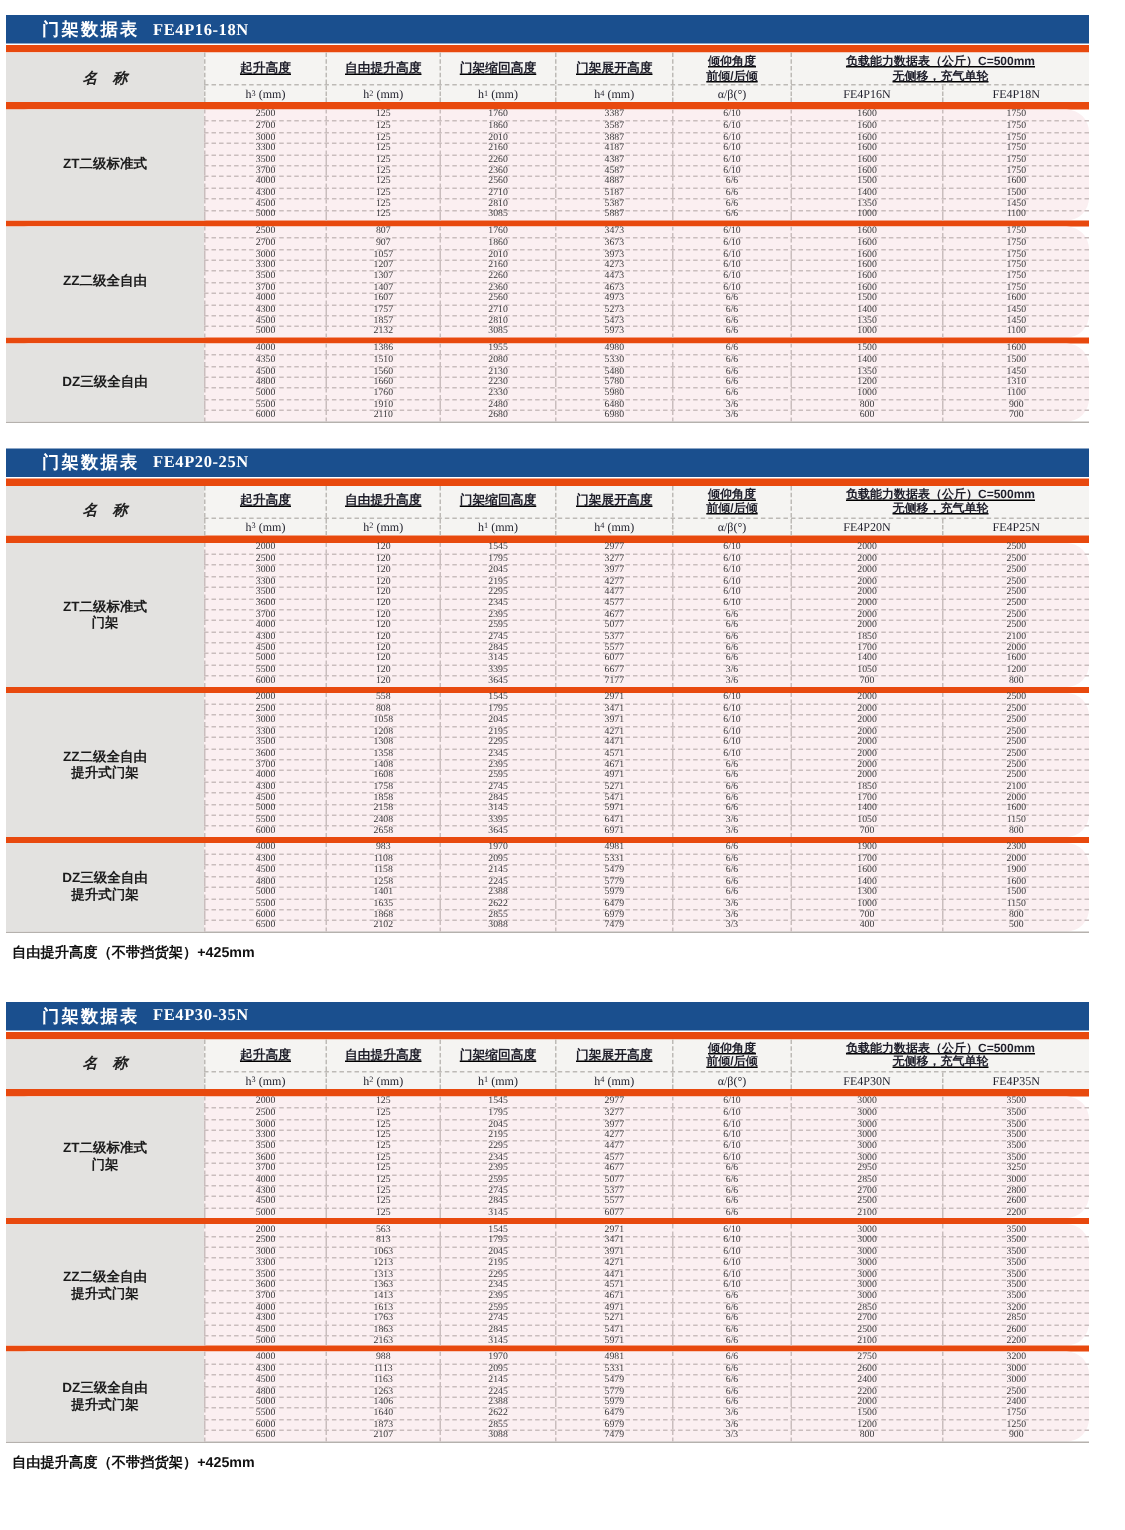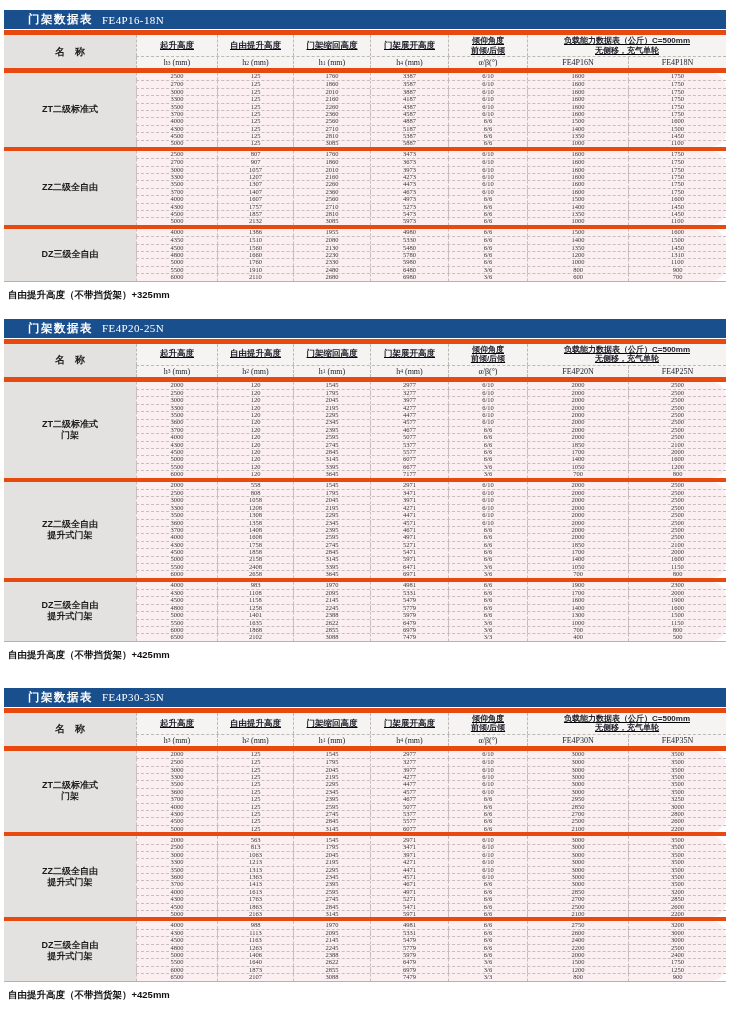--- a/index.html
+++ b/index.html
@@ -13,26 +13,26 @@
     --txt:#38383a;
   }
   *{box-sizing:border-box;margin:0;padding:0;}
   html,body{background:#fff;}
   body{width:750px;height:1020px;padding-top:10px;font-family:"Liberation Sans",sans-serif;overflow:hidden;}
   .block+.block{margin-top:17px;}
   .block:nth-of-type(3){margin-top:26px;}
   .sheet{width:722px;margin-left:4px;}
   .titlebar{height:19px;background:var(--blue);color:#fff;display:flex;align-items:center;padding-left:24px;}
   .titlebar .t1{font-weight:bold;font-size:11.5px;letter-spacing:1.5px;}
-  .titlebar .t2{font-family:"Liberation Serif",serif;font-weight:normal;font-size:11px;margin-left:9px;letter-spacing:.4px;}
+  .titlebar .t2{font-family:"Liberation Serif",serif;font-weight:bold;font-size:11px;margin-left:9px;letter-spacing:.4px;}
   .obar{height:5px;background:var(--orange);}
   .titlebar+.obar{margin-top:1px;}
   .header{display:flex;background:var(--headbg);}
   .nhead{width:132px;background:var(--namegray);display:flex;align-items:center;justify-content:center;
-         font-weight:bold;font-size:10px;color:#222;}
+         font-weight:bold;font-size:10px;color:#222;font-style:italic;}
   .hcols{flex:1;display:flex;flex-direction:column;}
   .htop{display:flex;height:21px;text-decoration:underline;}
   .hbot{display:flex;height:12px;border-top:1px dashed var(--dashh);}
   .hc{display:flex;flex-direction:column;align-items:center;justify-content:center;
       border-left:1px dashed var(--dashh);text-align:center;}
   .htop .hc{font-weight:bold;font-size:8.5px;color:#1e1e2a;line-height:9.5px;}
   .htop .hc.small{font-size:8px;}
   .hbot .hc{flex-direction:row;font-family:"Liberation Serif",serif;font-size:8px;color:#1e1e2a;}
   .hbot .hc sub{font-size:5.5px;}
   .w0{width:81px;}.w1{width:76px;}.w2{width:77px;}.w3{width:78px;}.w4{width:79px;}
@@ -358,21 +358,20 @@
               <div class="dc w2">2680</div>
               <div class="dc w3">6980</div>
               <div class="dc w4">3/6</div>
               <div class="dc w5">600</div>
               <div class="dc w6">700</div>
             </div>
           </div>
     </div>
       <div class="bline"></div>
     </section>
-    <p class="footnote">自由提升高度（不带挡货架）+325mm</p>
   </div>
     <div class="block">
     <section class="sheet">
       <div class="titlebar">
         <span class="t1">门架数据表</span>
         <span class="t2">FE4P20-25N</span>
       </div>
       <div class="obar"></div>
       <div class="header">
         <div class="nhead">名　称</div>

